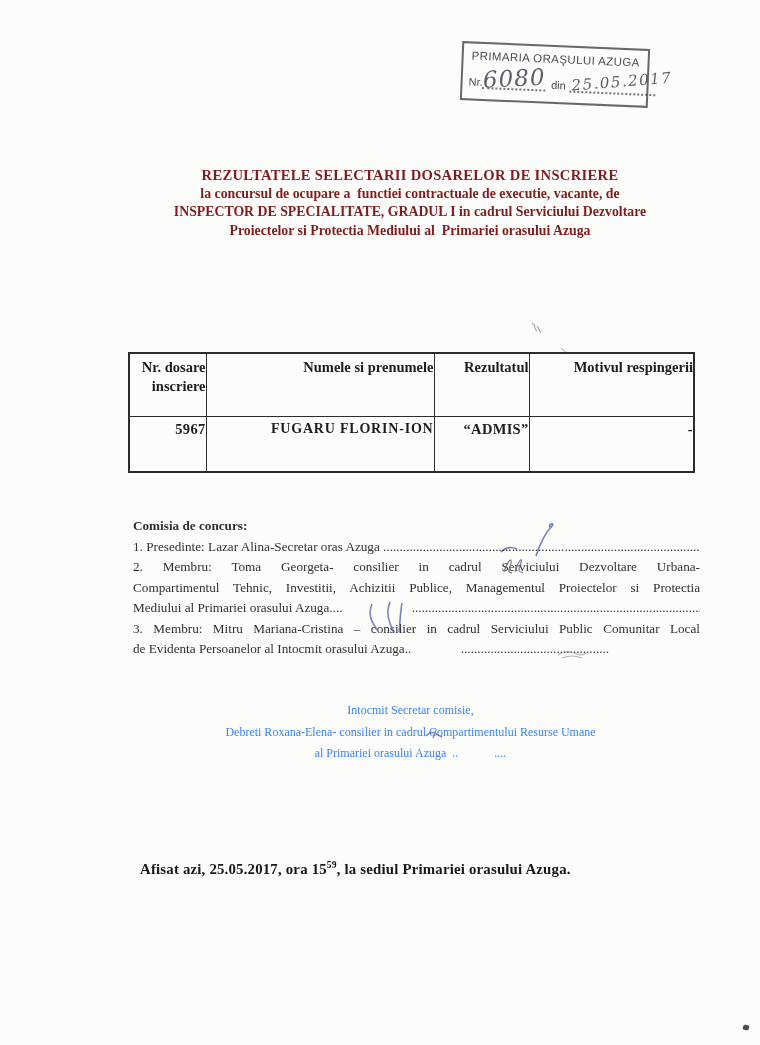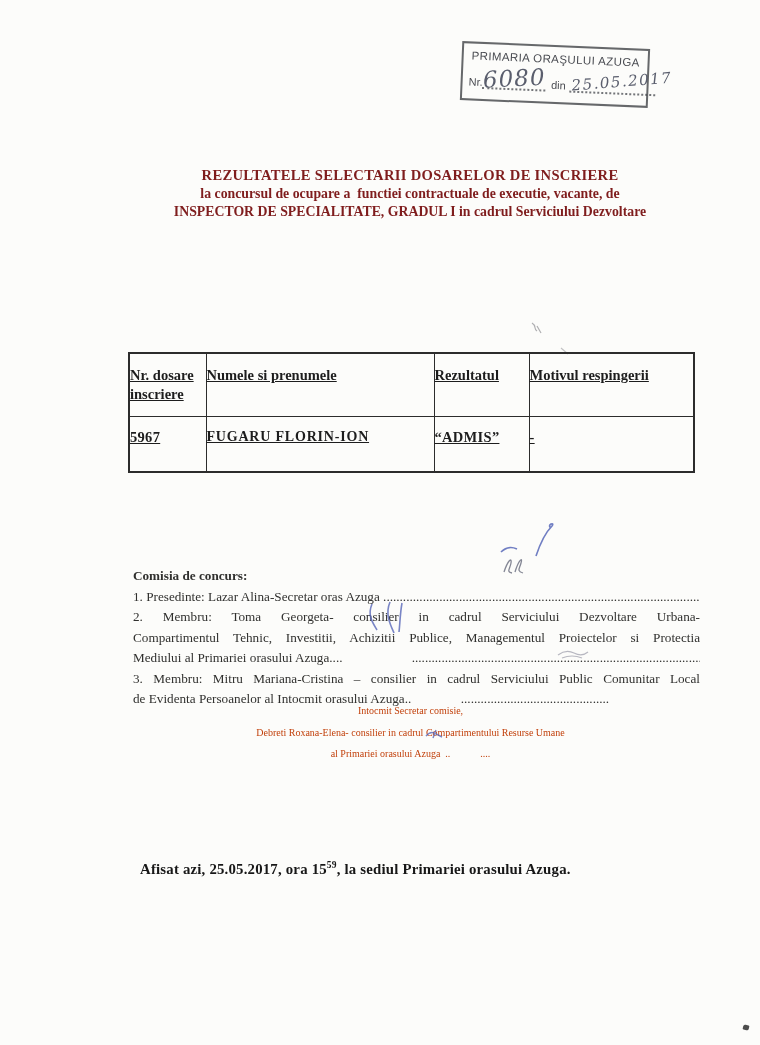--- a/index.html
+++ b/index.html
@@ -43,41 +43,41 @@
   .t-line{font-weight:bold;font-size:13.8px;line-height:18.6px;white-space:pre;}
   .t-line.first{font-size:14.6px;letter-spacing:.3px;}
 
   
   table.results-table{
     position:absolute;left:128px;top:352px;width:565px;
     border-collapse:collapse;border:2px solid var(--line-ink);
     table-layout:fixed;color:#1d1d1d;
   }
   .results-table th,.results-table td{
-    border:1.5px solid var(--line-ink);vertical-align:top;text-align:left;
-    font-weight:bold;padding-top:12px;text-decoration:underline;
+    border:1.5px solid var(--line-ink);vertical-align:top;text-align:right;
+    font-weight:bold;padding-top:4px;
   }
   .results-table th{height:63px;font-size:14.5px;line-height:19px;}
   .results-table td{height:56px;font-size:14.5px;letter-spacing:.3px;}
   .results-table td.name-cell{font-size:14px;letter-spacing:.8px;}
   col.c1{width:77px;} col.c2{width:228px;} col.c3{width:95px;} col.c4{width:165px;}
 
   
   .commission{
-    position:absolute;left:133px;top:566px;width:567px;
+    position:absolute;left:133px;top:516px;width:567px;
     font-size:13.2px;line-height:20.5px;color:#30302e;
   }
   .cm-heading{font-weight:bold;}
   .cm-line.dots{white-space:pre;overflow:hidden;}
   .cm-line.stretch{white-space:normal;text-align:justify;text-align-last:justify;}
 
   
   .prepared{
     position:absolute;left:128px;top:700px;width:565px;text-align:center;
-    font-size:10px;line-height:21.5px;color:#c2410c;
+    font-size:12px;line-height:21.5px;color:#3b82f6;
   }
   .prepared .p-line{white-space:pre;}
 
   
   .footer-line{
     position:absolute;left:140px;top:860px;width:580px;
     font-weight:bold;font-size:14.8px;color:#171717;letter-spacing:.2px;
   }
   .footer-line sup{font-size:9.5px;vertical-align:super;font-family:Liberation Serif, serif;}
 
@@ -100,20 +100,21 @@
       <span class="stamp-line nr-line"><span class="hw hw-nr">6080</span></span>
       <span class="stamp-label din">din</span>
       <span class="stamp-line date-line"><span class="hw hw-date">25.05.2017</span></span>
     </div>
   </div>
 
   <div class="title-block">
     <div class="t-line first">REZULTATELE SELECTARII DOSARELOR DE INSCRIERE</div>
     <div class="t-line">la concursul de ocupare a  functiei contractuale de executie, vacante, de</div>
     <div class="t-line">INSPECTOR DE SPECIALITATE, GRADUL I in cadrul Serviciului Dezvoltare</div>
+    <div class="t-line">Proiectelor si Protectia Mediului al  Primariei orasului Azuga</div>
   </div>
 
   <svg class="mark" style="left:528px;top:320px" width="18" height="18" viewBox="0 0 18 18">
     <path d="M4,3 C9,6 5,8 9,11 M9,6 L13,13" stroke="#8f8f93" stroke-width="1.2" fill="none" opacity=".7"></path>
   </svg>
   <svg class="mark" style="left:560px;top:347px" width="10" height="8" viewBox="0 0 10 8">
     <path d="M1,1 L8,7" stroke="#9a9a9e" stroke-width="1.1" fill="none" opacity=".6"></path>
   </svg>
 
   <table class="results-table">

